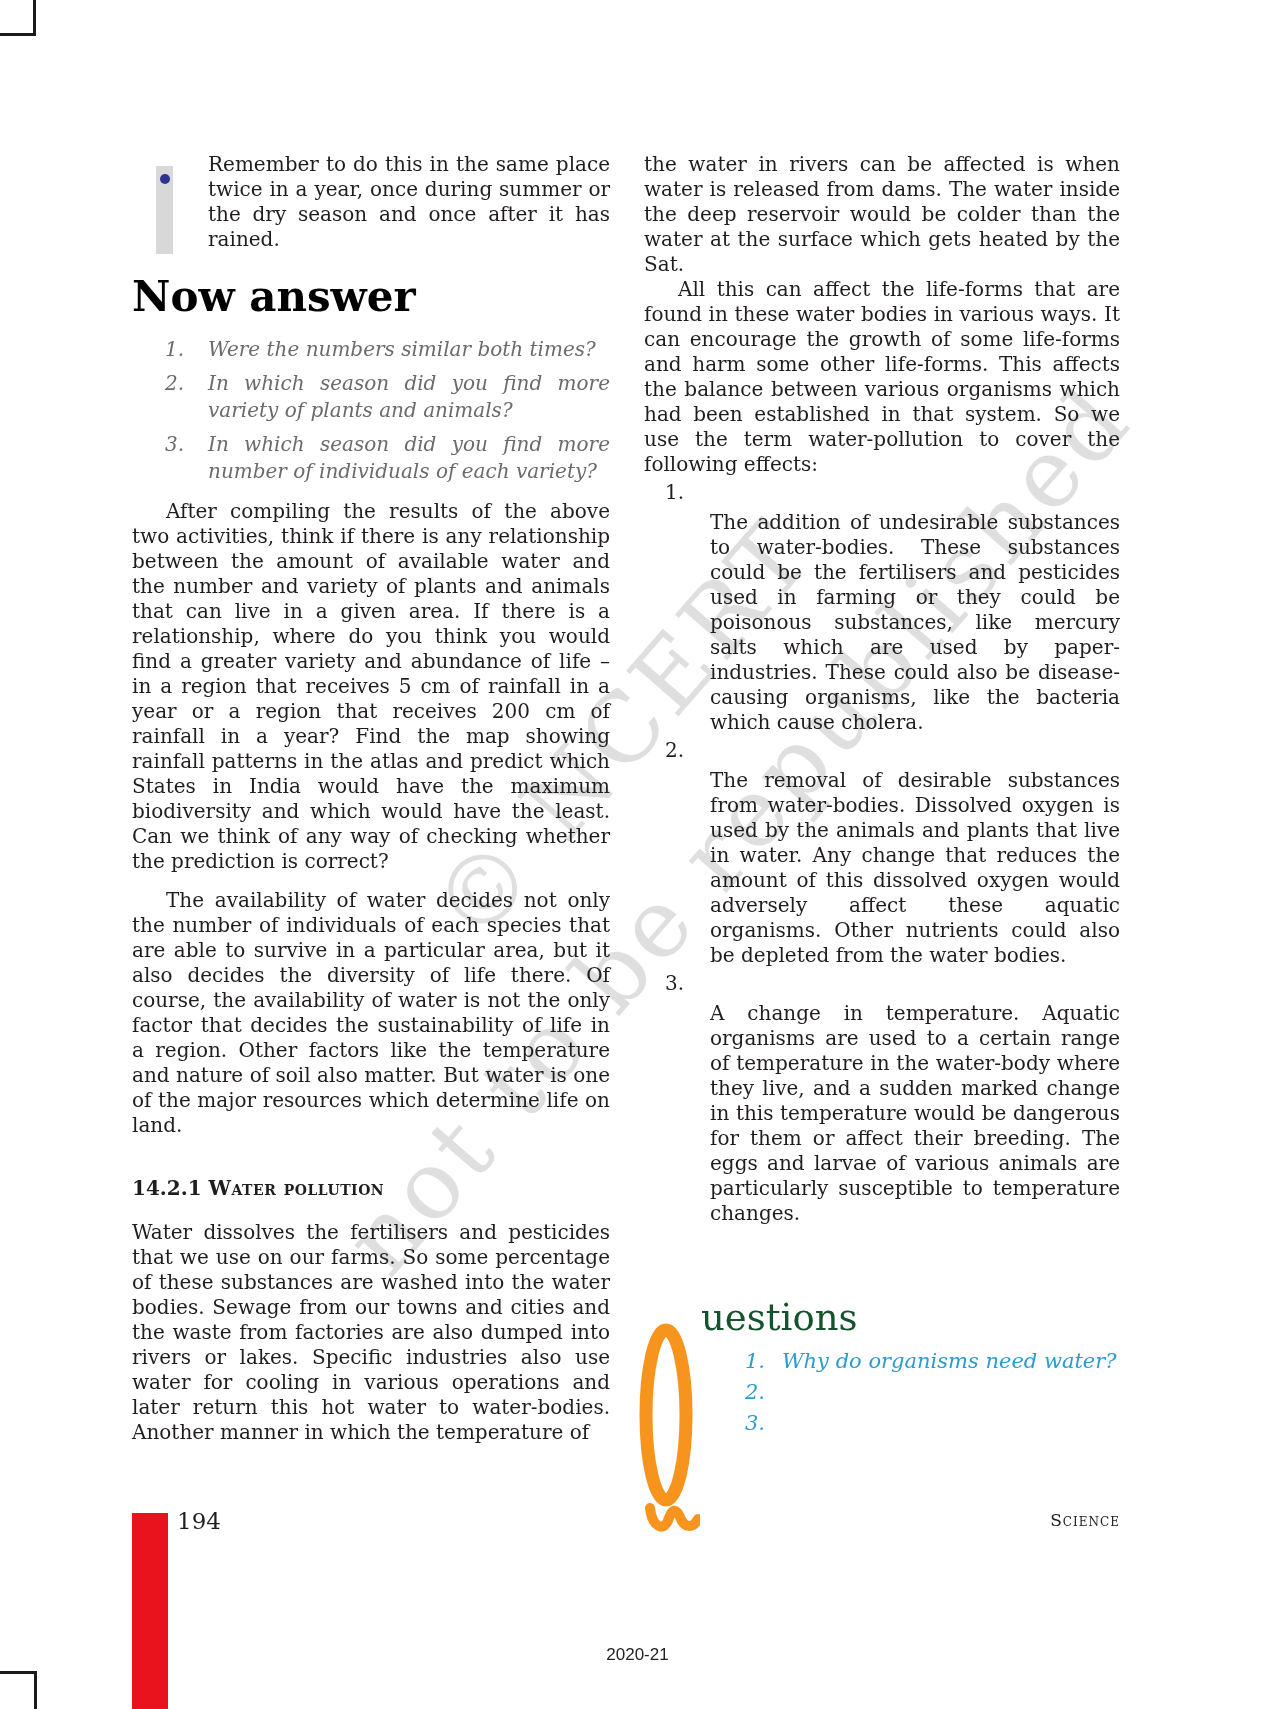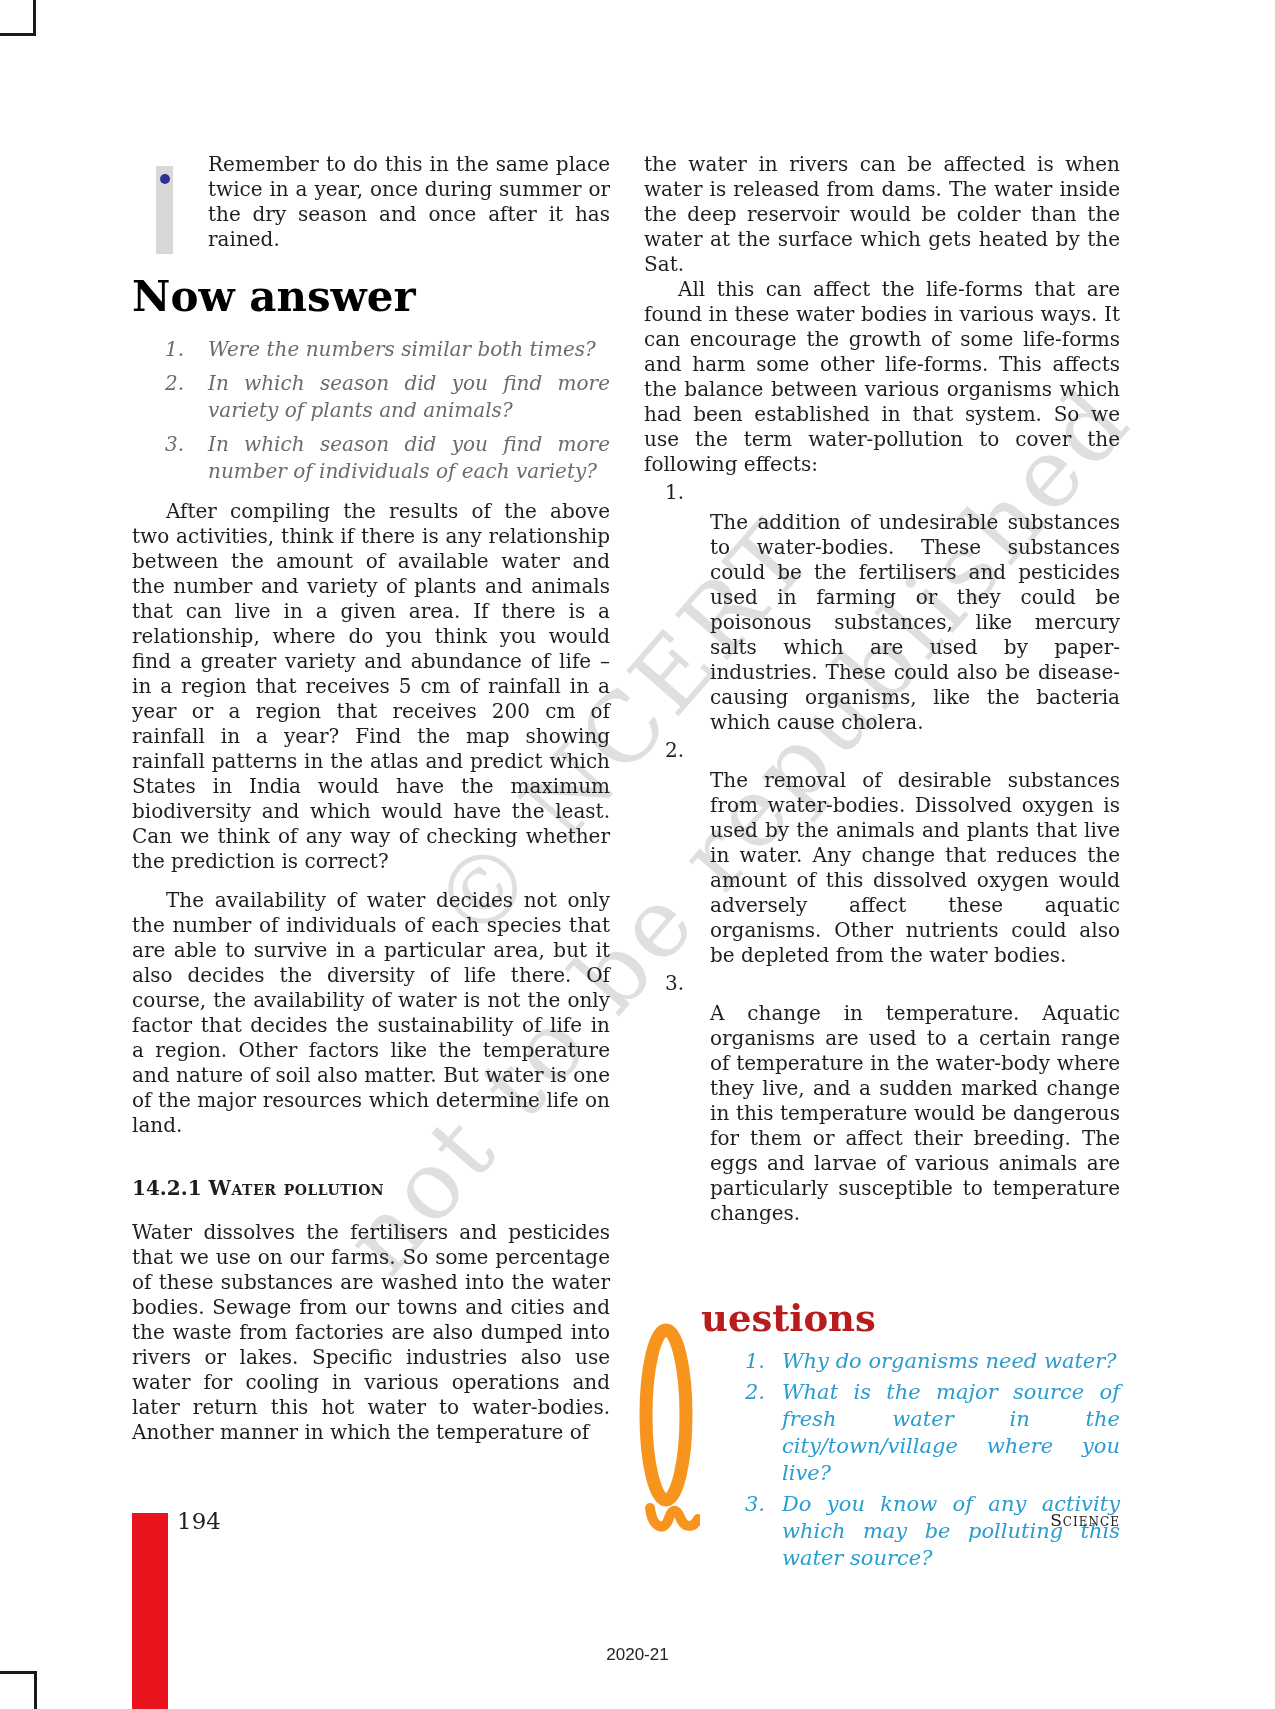--- a/index.html
+++ b/index.html
@@ -49,21 +49,21 @@
   .sc{font-variant:small-caps;letter-spacing:0.5px;}
 
   
   .effect{display:flex;margin-top:3px;}
   .effect-num{flex:0 0 45px;padding-left:21px;box-sizing:content-box;font-size:20px;line-height:25px;}
   .effect-text{flex:1;margin-top:30px;}
 
   
   .q-section{position:relative;margin-top:72px;min-height:270px;}
   .q-glyph{position:absolute;left:-6px;top:24px;}
-  .q-heading{margin-left:57px;font-size:37px;font-weight:bold;color:#b91c1c;line-height:40px;}
+  .q-heading{margin-left:57px;font-size:37px;font-weight:normal;color:#14532d;line-height:40px;}
   .q-list{margin-top:10px;font-style:italic;color:#2a9cd0;font-size:21px;line-height:27px;}
   .q-item{display:flex;padding-left:101px;margin-bottom:4px;}
   .q-num{flex:0 0 37px;}
   .q-text{flex:1;text-align:justify;}
 
   
   .red-bar{position:absolute;left:132px;top:1513px;width:36px;height:196px;background:#e8131d;z-index:1;}
   .page-num{position:absolute;left:177px;top:1508px;font-size:23px;font-weight:normal;z-index:1;}
   .footer-science{position:absolute;left:644px;top:1510px;width:476px;text-align:right;
     font-size:17px;font-variant:small-caps;letter-spacing:1px;z-index:1;}
@@ -145,25 +145,23 @@
         <path d="M 12 186 C 14 204, 26 212, 31 196 C 34 187, 38 186, 42 195 C 46 206, 55 207, 60 197" fill="none" stroke="#f7941e" stroke-width="10" stroke-linecap="round"></path>
       </svg>
       <div class="q-heading">uestions</div>
       <div class="q-list">
         <div class="q-item">
           <span class="q-num">1.</span>
           <span class="q-text">Why do organisms need water?</span>
         </div>
         <div class="q-item">
           <span class="q-num">2.</span>
-          <span class="q-text">What is the major source of fresh water in the city/town/village where you live?</span>
         </div>
         <div class="q-item">
           <span class="q-num">3.</span>
-          <span class="q-text">Do you know of any activity which may be polluting this water source?</span>
         </div>
       </div>
     </div>
   </div>
 
   <div class="red-bar"></div>
   <div class="page-num">194</div>
   <div class="footer-science">Science</div>
   <div class="footer-year">2020-21</div>
 

